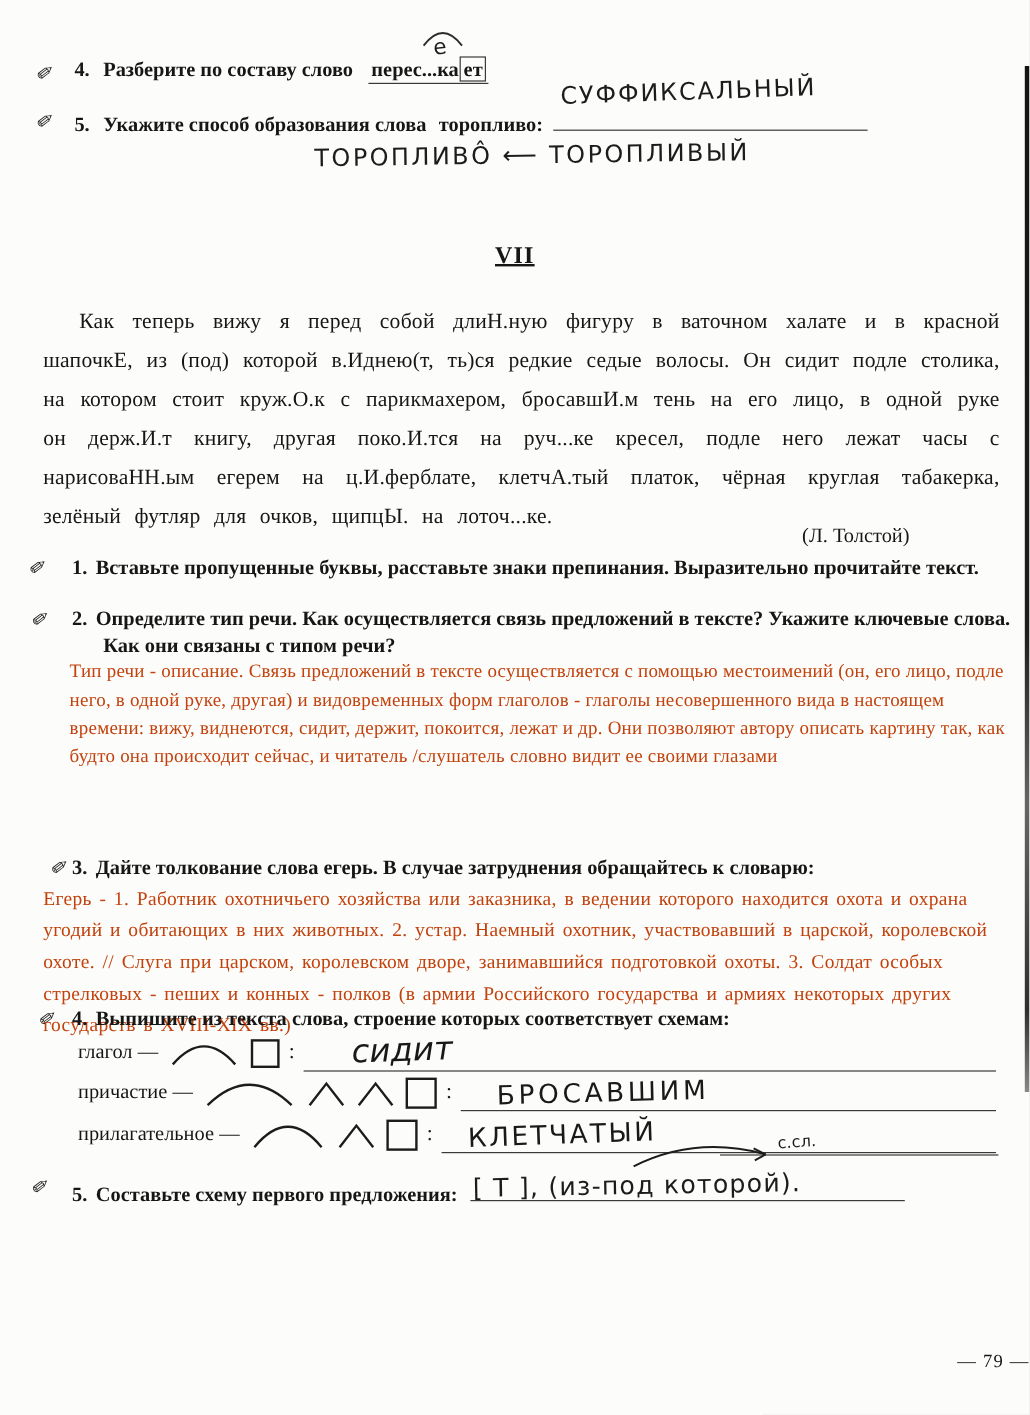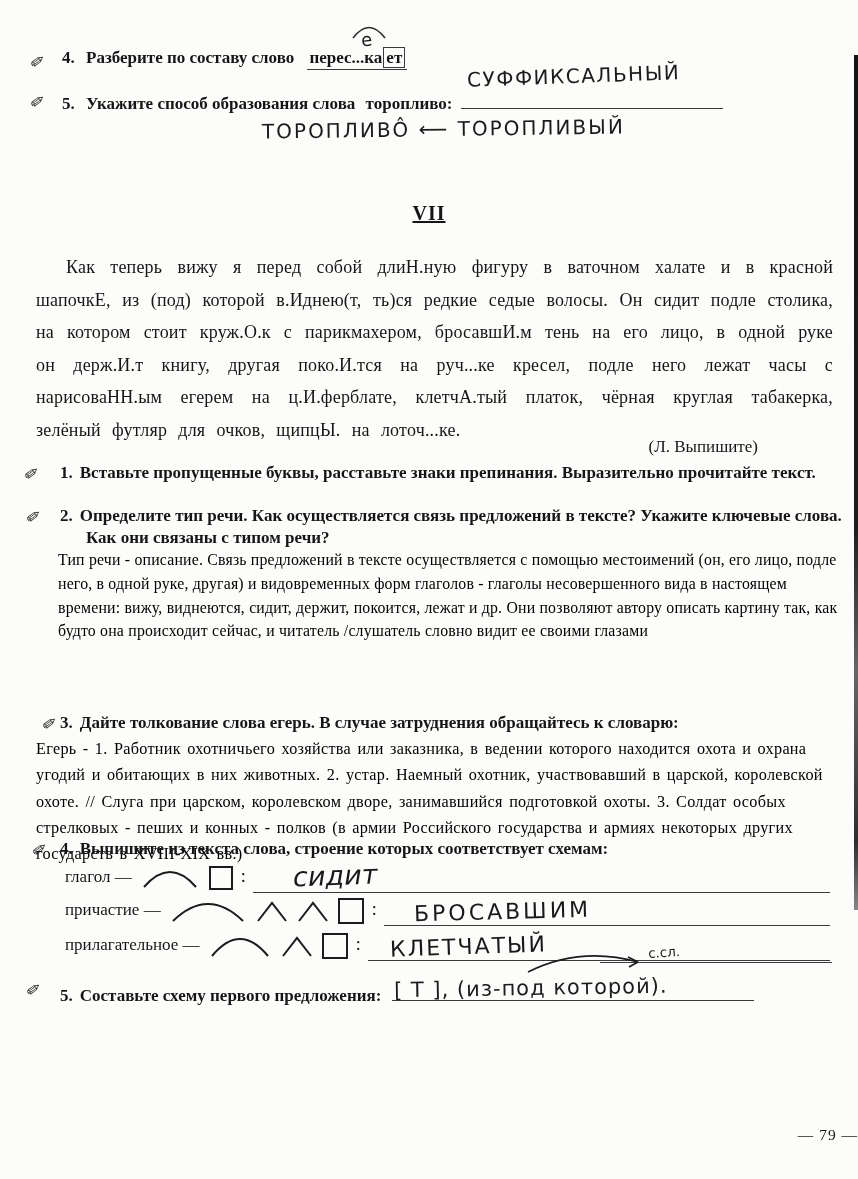--- a/index.html
+++ b/index.html
@@ -36,21 +36,21 @@
        font-size:20px;font-weight:bold;letter-spacing:1px;text-decoration:underline;}
 
   .passage{position:absolute;left:36px;top:251px;width:797px;font-size:18px;
            line-height:32.5px;text-align:justify;text-indent:30px;
            word-spacing:6.5px;letter-spacing:0.2px;}
   .attribution{position:absolute;right:100px;top:437px;font-size:17px;}
 
   .task{position:absolute;left:60px;width:768px;font-size:17px;font-weight:bold;
         line-height:21.5px;padding-left:26px;text-indent:-26px;}
 
-  .typed{position:absolute;color:#000000;}
+  .typed{position:absolute;color:#c2410c;}
   .typed.a2{left:58px;top:548px;width:780px;font-size:15.8px;line-height:23.8px;letter-spacing:0.2px;}
   .typed.a3{left:36px;top:736px;width:800px;font-size:16.2px;line-height:26.3px;
             letter-spacing:0.3px;word-spacing:2px;}
 
   
   .srow{position:absolute;left:65px;width:765px;display:flex;align-items:center;gap:7px;}
   .srow .lbl{font-size:17px;white-space:nowrap;padding-bottom:2px;}
   .srow svg{display:block;}
   .srow .colon{font-size:18px;padding-bottom:2px;}
   .srow .blank{flex:1;position:relative;border-bottom:1.6px solid #3a3a3a;height:30px;}
@@ -107,21 +107,21 @@
     <span style="margin-left:6px">торопливо:</span>
     <span class="ansline-inline" style="width:262px;height:20px;margin-left:4px">
       <span class="hw hw-suffix">СУФФИКСАЛЬНЫЙ</span>
     </span>
   </div>
   <div class="deriv hw">ТОРОПЛИВО̂  ⟵  ТОРОПЛИВЫЙ</div>
 
   <div class="vii">VII</div>
 
   <div class="passage">Как теперь вижу я перед собой длиН.ную фигуру в ваточном халате и в красной шапочкЕ, из (под) которой в.Иднею(т, ть)ся редкие седые волосы. Он сидит подле столика, на котором стоит круж.О.к с парикмахером, бросавшИ.м тень на его лицо, в одной руке он держ.И.т книгу, другая поко.И.тся на руч...ке кресел, подле него лежат часы с нарисоваНН.ым егерем на ц.И.ферблате, клетчА.тый платок, чёрная круглая табакерка, зелёный футляр для очков, щипцЫ. на лоточ...ке.</div>
-  <div class="attribution">(Л. Выпишите)</div>
+  <div class="attribution">(Л. Толстой)</div>
 
   <div class="task" style="top:462px">
     <span class="num">1.</span><span>Вставьте пропущенные буквы, расставьте знаки препинания. Выразительно прочитайте текст.</span>
   </div>
   <div class="task" style="top:505px">
     <span class="num">2.</span><span>Определите тип речи. Как осуществляется связь предложений в тексте? Укажите ключевые слова. Как они связаны с типом речи?</span>
   </div>
   <div class="typed a2">Тип речи - описание. Связь предложений в тексте осуществляется с помощью местоимений (он, его лицо, подле него, в одной руке, другая) и видовременных форм глаголов - глаголы несовершенного вида в настоящем времени: вижу, виднеются, сидит, держит, покоится, лежат и др. Они позволяют автору описать картину так, как будто она происходит сейчас, и читатель /слушатель словно видит ее своими глазами</div>
 
   <div class="task" style="top:712px">

